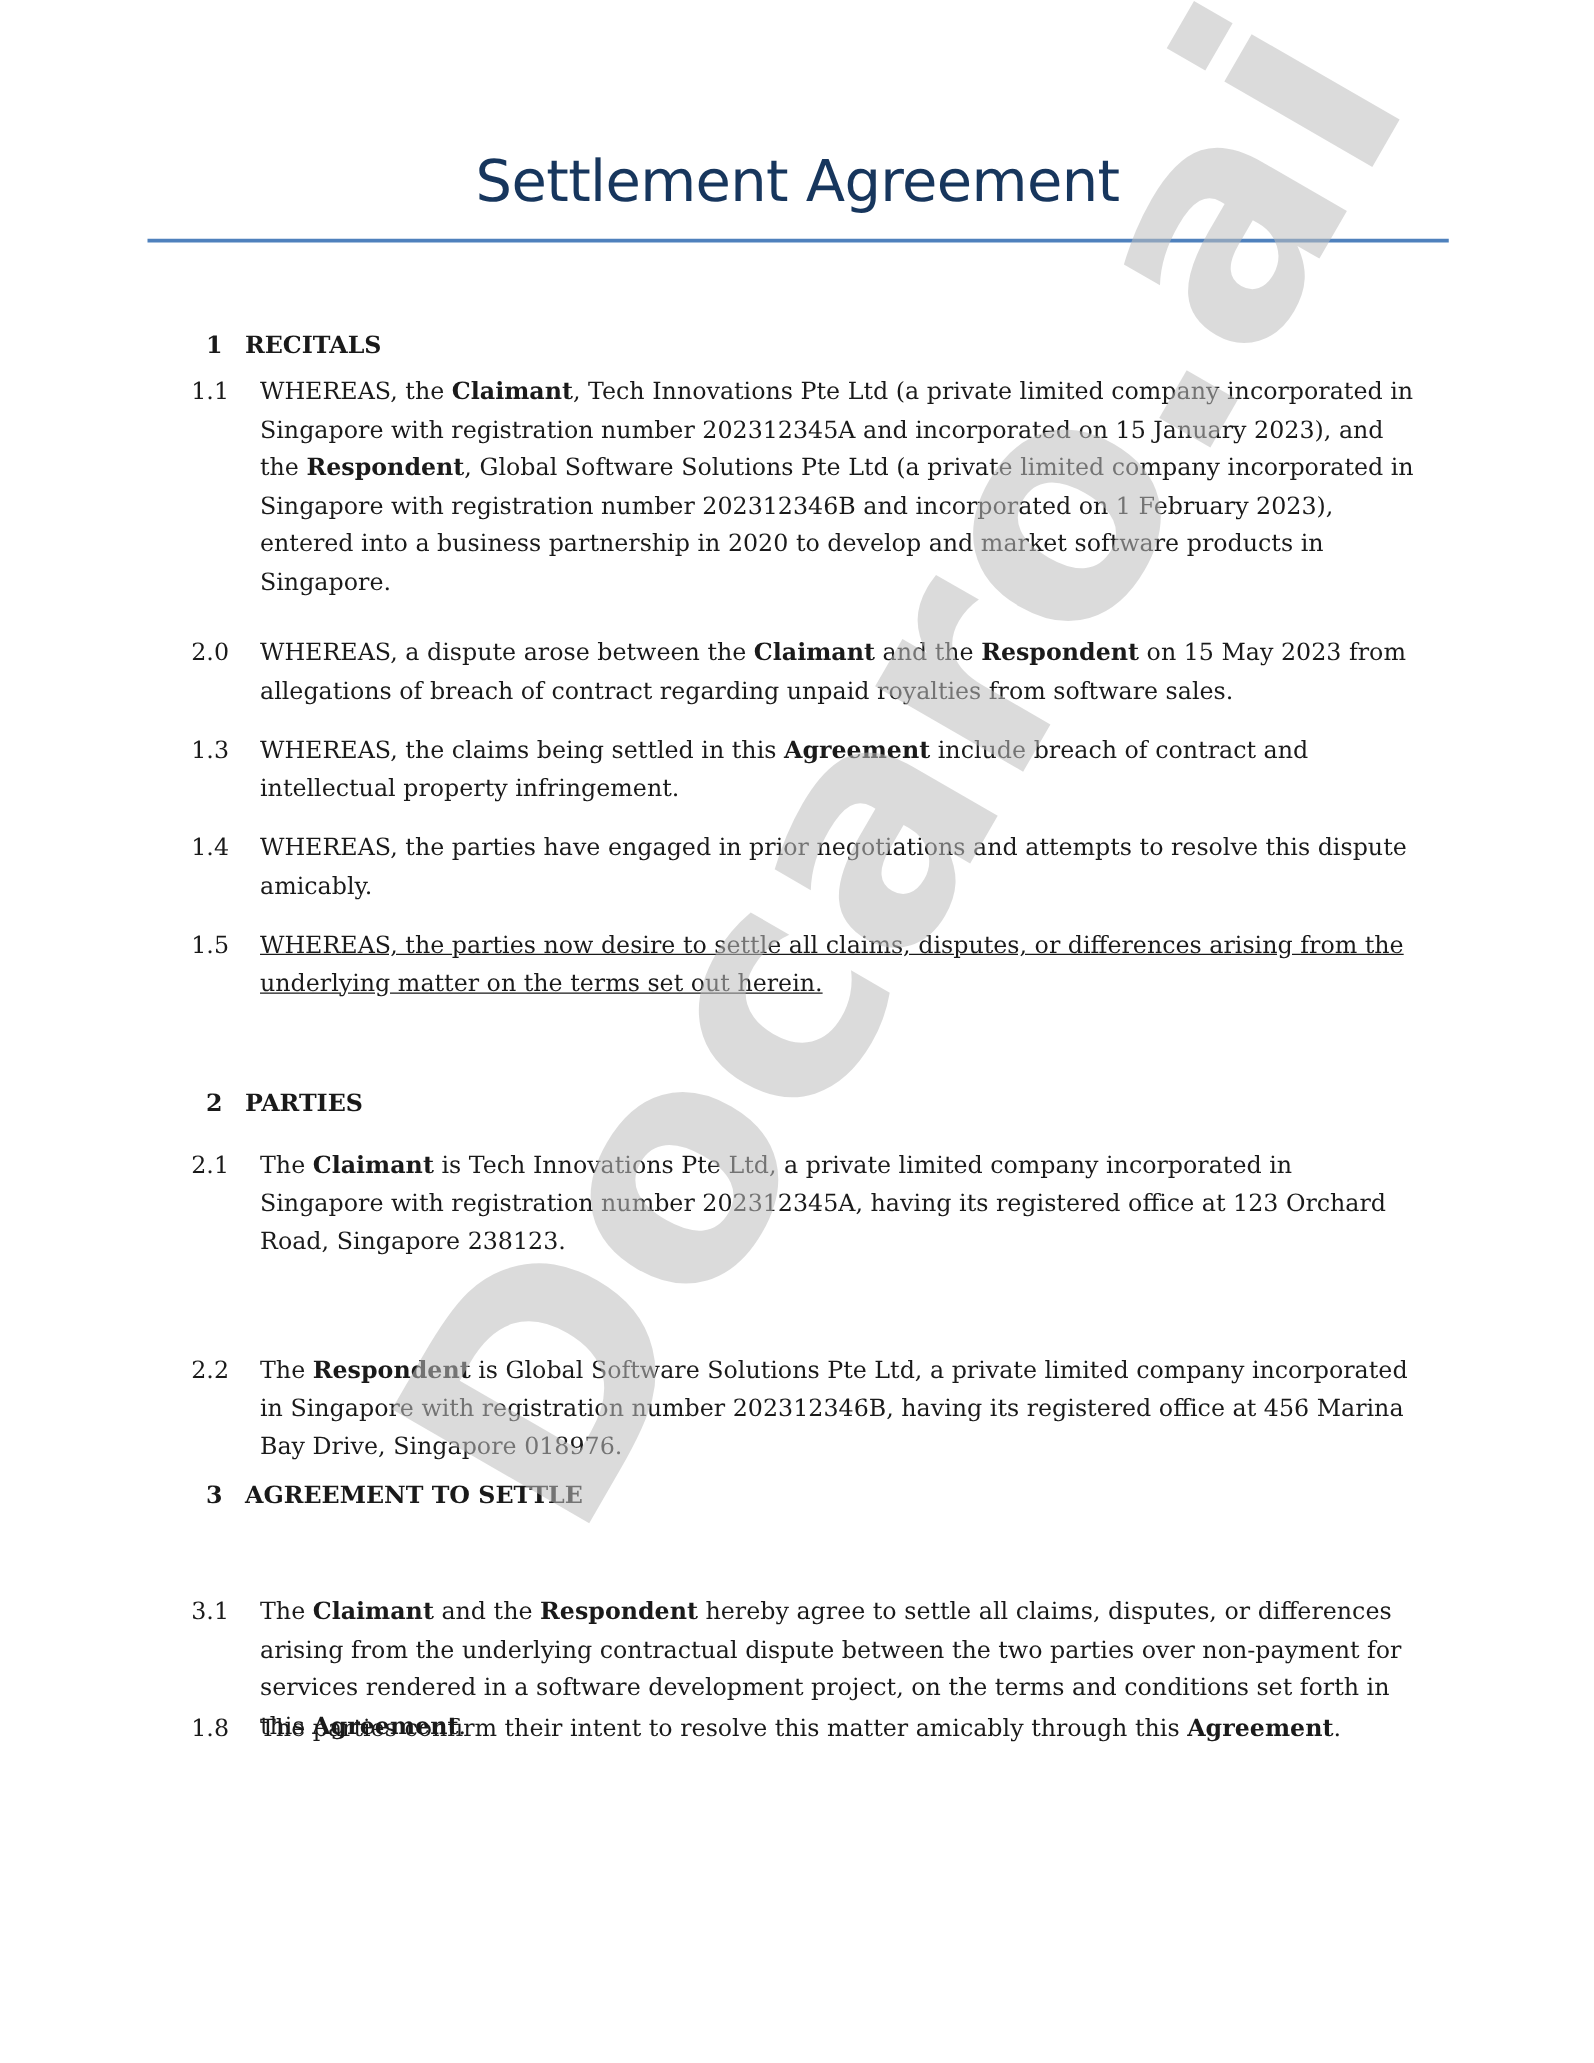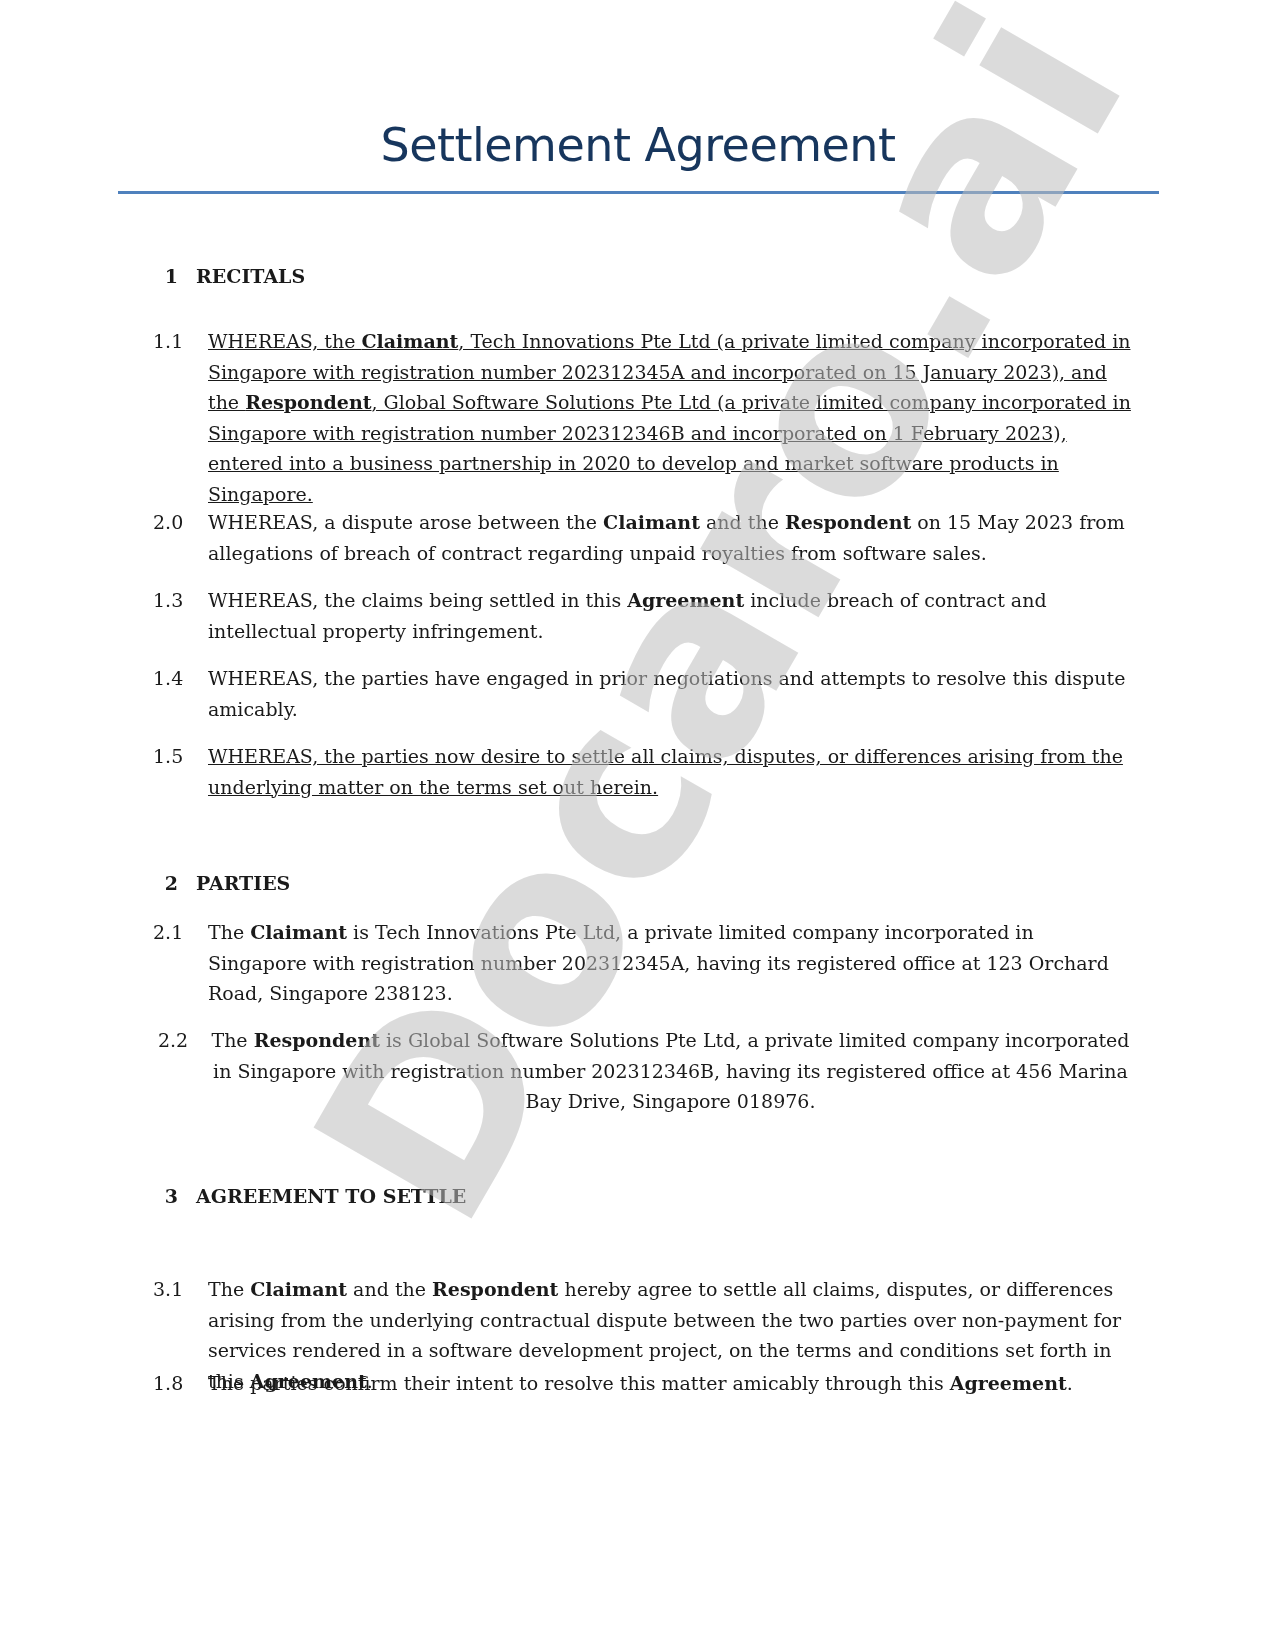--- a/index.html
+++ b/index.html
@@ -34,21 +34,21 @@
 <div class="page">
   <div class="title">Settlement Agreement</div>
   <div class="title-rule"></div>
 
   <div class="doc">
 
     <div class="heading" style="left:150px; top:265px;">
       <span class="num">1</span>
       <span class="txt">RECITALS</span>
     </div>
-    <div class="para" style="top:326px;text-decoration:underline;">
+    <div class="para" style="top:298px;">
         <span class="pnum">1.1</span>
         <span class="ptxt">WHEREAS, the <b>Claimant</b>, Tech Innovations Pte Ltd (a private limited company incorporated in Singapore with registration number 202312345A and incorporated on 15 January 2023), and the <b>Respondent</b>, Global Software Solutions Pte Ltd (a private limited company incorporated in Singapore with registration number 202312346B and incorporated on 1 February 2023), entered into a business partnership in 2020 to develop and market software products in Singapore.</span>
       </div>
     <div class="para" style="top:507px;">
         <span class="pnum">2.0</span>
         <span class="ptxt">WHEREAS, a dispute arose between the <b>Claimant</b> and the <b>Respondent</b> on 15 May 2023 from allegations of breach of contract regarding unpaid royalties from software sales.</span>
       </div>
     <div class="para" style="top:585px;">
         <span class="pnum">1.3</span>
         <span class="ptxt">WHEREAS, the claims being settled in this <b>Agreement</b> include breach of contract and intellectual property infringement.</span>
@@ -63,21 +63,21 @@
       </div>
 
     <div class="heading" style="left:150px; top:872px;">
       <span class="num">2</span>
       <span class="txt">PARTIES</span>
     </div>
     <div class="para" style="top:917px;">
         <span class="pnum">2.1</span>
         <span class="ptxt">The <b>Claimant</b> is Tech Innovations Pte Ltd, a private limited company incorporated in Singapore with registration number 202312345A, having its registered office at 123 Orchard Road, Singapore 238123.</span>
       </div>
-    <div class="para" style="top:1025px;text-align:center;">
+    <div class="para" style="top:1081px;">
         <span class="pnum">2.2</span>
         <span class="ptxt">The <b>Respondent</b> is Global Software Solutions Pte Ltd, a private limited company incorporated in Singapore with registration number 202312346B, having its registered office at 456 Marina Bay Drive, Singapore 018976.</span>
       </div>
 
     <div class="heading" style="left:150px; top:1185px;">
       <span class="num">3</span>
       <span class="txt">AGREEMENT TO SETTLE</span>
     </div>
     <div class="para" style="top:1274px;">
         <span class="pnum">3.1</span>

